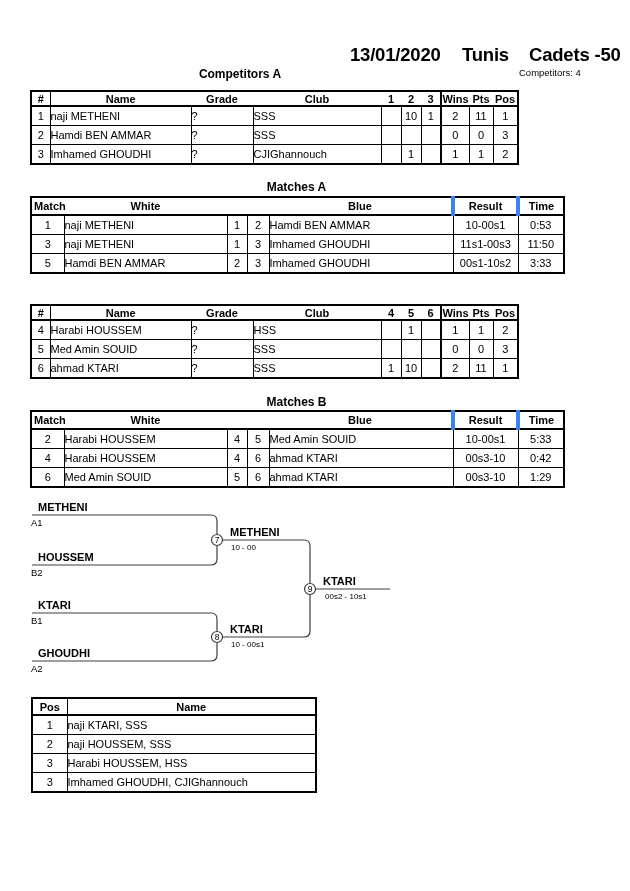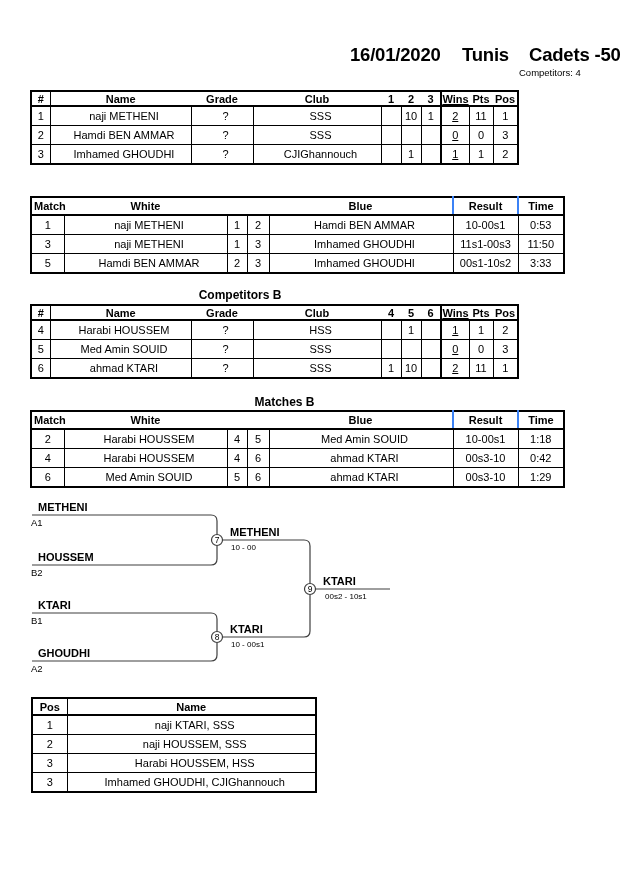--- a/index.html
+++ b/index.html
@@ -14,48 +14,49 @@
   
   .sec-title { position:absolute; font-size:12px; font-weight:bold; text-align:center; }
 
   
   table { border-collapse:collapse; table-layout:fixed; position:absolute; }
   .tbl { border:2px solid #000; background:#fff; }
   .tbl th { font-size:11px; font-weight:bold; padding:0; white-space:nowrap; overflow:visible;
             border-bottom:2px solid #000; text-align:center; }
   .tbl td { font-size:11px; padding:0; white-space:nowrap; overflow:hidden;
             border:1px solid #000; text-align:center; height:18px; }
-  .tbl td.txt { text-align:center; padding-left:7px; }
-  .thickL { border-left:2px solid #000 !important;text-decoration:underline; }
+  .tbl td.txt { text-align:left; padding-left:0; }
+  .thickL { border-left:2px solid #000 !important; }
   .hdr-sep { border-right:1px solid #000; }
-  .hdr-border { border-left:2px solid #3b82f6; }
+  .hdr-border { border-left:4px solid #3b82f6; }
   .c-tbl th { height:13px; }
   .m-tbl th { height:16px;text-align:center; }
   .m-tbl th.match-h { text-align:left; padding-left:2px; }
   .r-tbl th { height:15px; }
 
   
   .bracket-svg { position:absolute; left:0; top:493px; }
   .bk-line { fill:none; stroke:#3f3f3f; stroke-width:1.2; }
   .bk-circle { fill:#fff; stroke:#3f3f3f; stroke-width:1.2; }
   .bk-name { font-family:"Liberation Sans", sans-serif; font-size:11px; font-weight:bold; fill:#000; }
   .bk-seed { font-family:"Liberation Sans", sans-serif; font-size:9.5px; fill:#000; }
   .bk-res  { font-family:"Liberation Sans", sans-serif; font-size:8px; fill:#000; }
   .bk-num  { font-family:"Liberation Sans", sans-serif; font-size:8.5px; fill:#000; text-anchor:middle; }
 </style>
 </head>
 <body>
 
 <div class="page">
 
-  <span class="title-seg" style="left:350px">16/01/2020</span>
+  <span class="title-seg" style="left:350px">13/01/2020</span>
   <span class="title-seg" style="left:462px">Tunis</span>
   <span class="title-seg" style="left:529px">Cadets -50</span>
   <span class="comp-count">Competitors: 4</span>
 
+  <div class="sec-title" style="left:0;top:67px;width:480px">Competitors A</div>
 
   <table class="tbl c-tbl" style="left:30px;top:90px;width:487px">
     <colgroup>
         <col style="width:19px">
         <col style="width:141px">
         <col style="width:62px">
         <col style="width:128px">
         <col style="width:20px">
         <col style="width:20px">
         <col style="width:20px">
@@ -108,20 +109,21 @@
       <td></td>
       <td>1</td>
       <td></td>
       <td class="thickL">1</td>
       <td>1</td>
       <td>2</td>
     </tr>
   </tbody>
     </table>
 
+  <div class="sec-title" style="left:30px;top:180px;width:533px">Matches A</div>
 
   <table class="tbl m-tbl" style="left:30px;top:196px;width:533px">
     <colgroup>
         <col style="width:33px">
         <col style="width:163px">
         <col style="width:20px">
         <col style="width:22px">
         <col style="width:184px">
         <col style="width:65px">
         <col style="width:46px">
@@ -159,21 +161,20 @@
       <td class="txt">Hamdi BEN AMMAR</td>
       <td>2</td>
       <td>3</td>
       <td class="txt">Imhamed GHOUDHI</td>
       <td>00s1-10s2</td>
       <td>3:33</td>
     </tr>
   </tbody>
     </table>
 
-  <div class="sec-title" style="left:0;top:288px;width:480px">Competitors B</div>
 
   <table class="tbl c-tbl" style="left:30px;top:304px;width:487px">
     <colgroup>
         <col style="width:19px">
         <col style="width:141px">
         <col style="width:62px">
         <col style="width:128px">
         <col style="width:20px">
         <col style="width:20px">
         <col style="width:20px">
@@ -226,21 +227,21 @@
       <td>1</td>
       <td>10</td>
       <td></td>
       <td class="thickL">2</td>
       <td>11</td>
       <td>1</td>
     </tr>
   </tbody>
     </table>
 
-  <div class="sec-title" style="left:18px;top:395px;width:533px">Matches B</div>
+  <div class="sec-title" style="left:30px;top:395px;width:533px">Matches B</div>
 
   <table class="tbl m-tbl" style="left:30px;top:410px;width:533px">
     <colgroup>
         <col style="width:33px">
         <col style="width:163px">
         <col style="width:20px">
         <col style="width:22px">
         <col style="width:184px">
         <col style="width:65px">
         <col style="width:46px">
@@ -255,21 +256,21 @@
       <th class="hdr-border">Result</th>
       <th class="hdr-border">Time</th>
     </tr>
     <tr>
       <td>2</td>
       <td class="txt">Harabi HOUSSEM</td>
       <td>4</td>
       <td>5</td>
       <td class="txt">Med Amin SOUID</td>
       <td>10-00s1</td>
-      <td>1:18</td>
+      <td>5:33</td>
     </tr>
     <tr>
       <td>4</td>
       <td class="txt">Harabi HOUSSEM</td>
       <td>4</td>
       <td>6</td>
       <td class="txt">ahmad KTARI</td>
       <td>00s3-10</td>
       <td>0:42</td>
     </tr>

